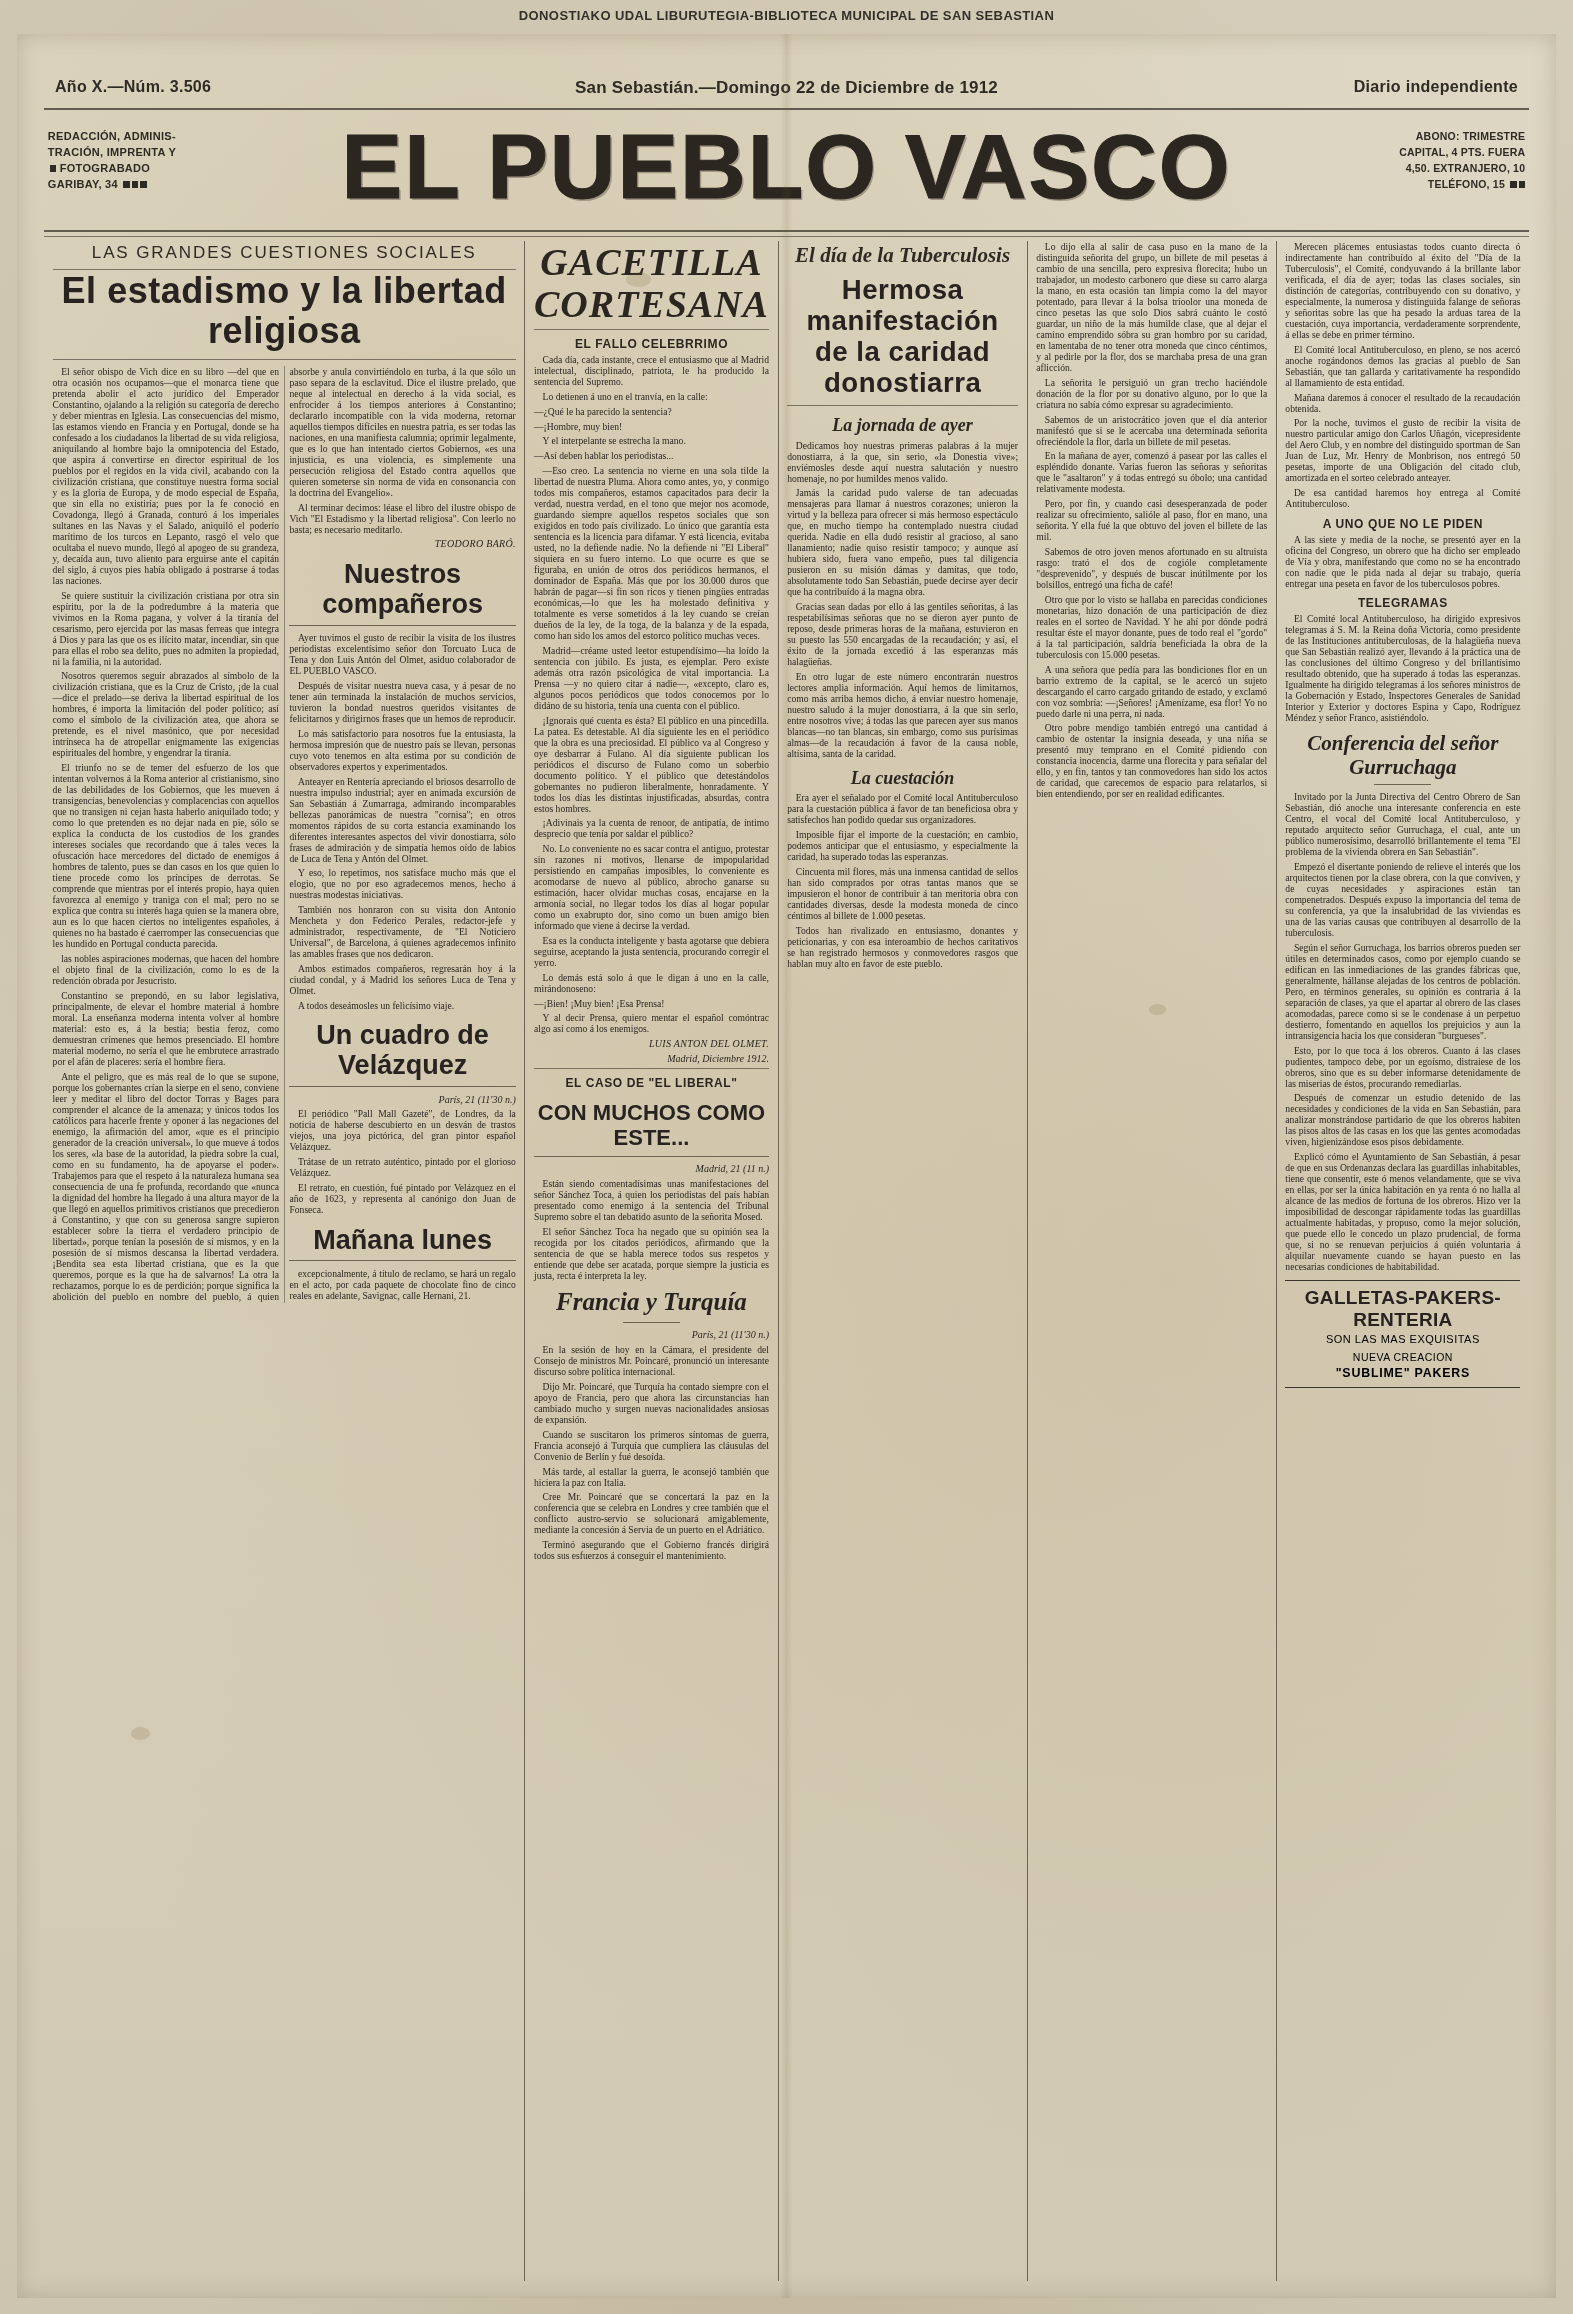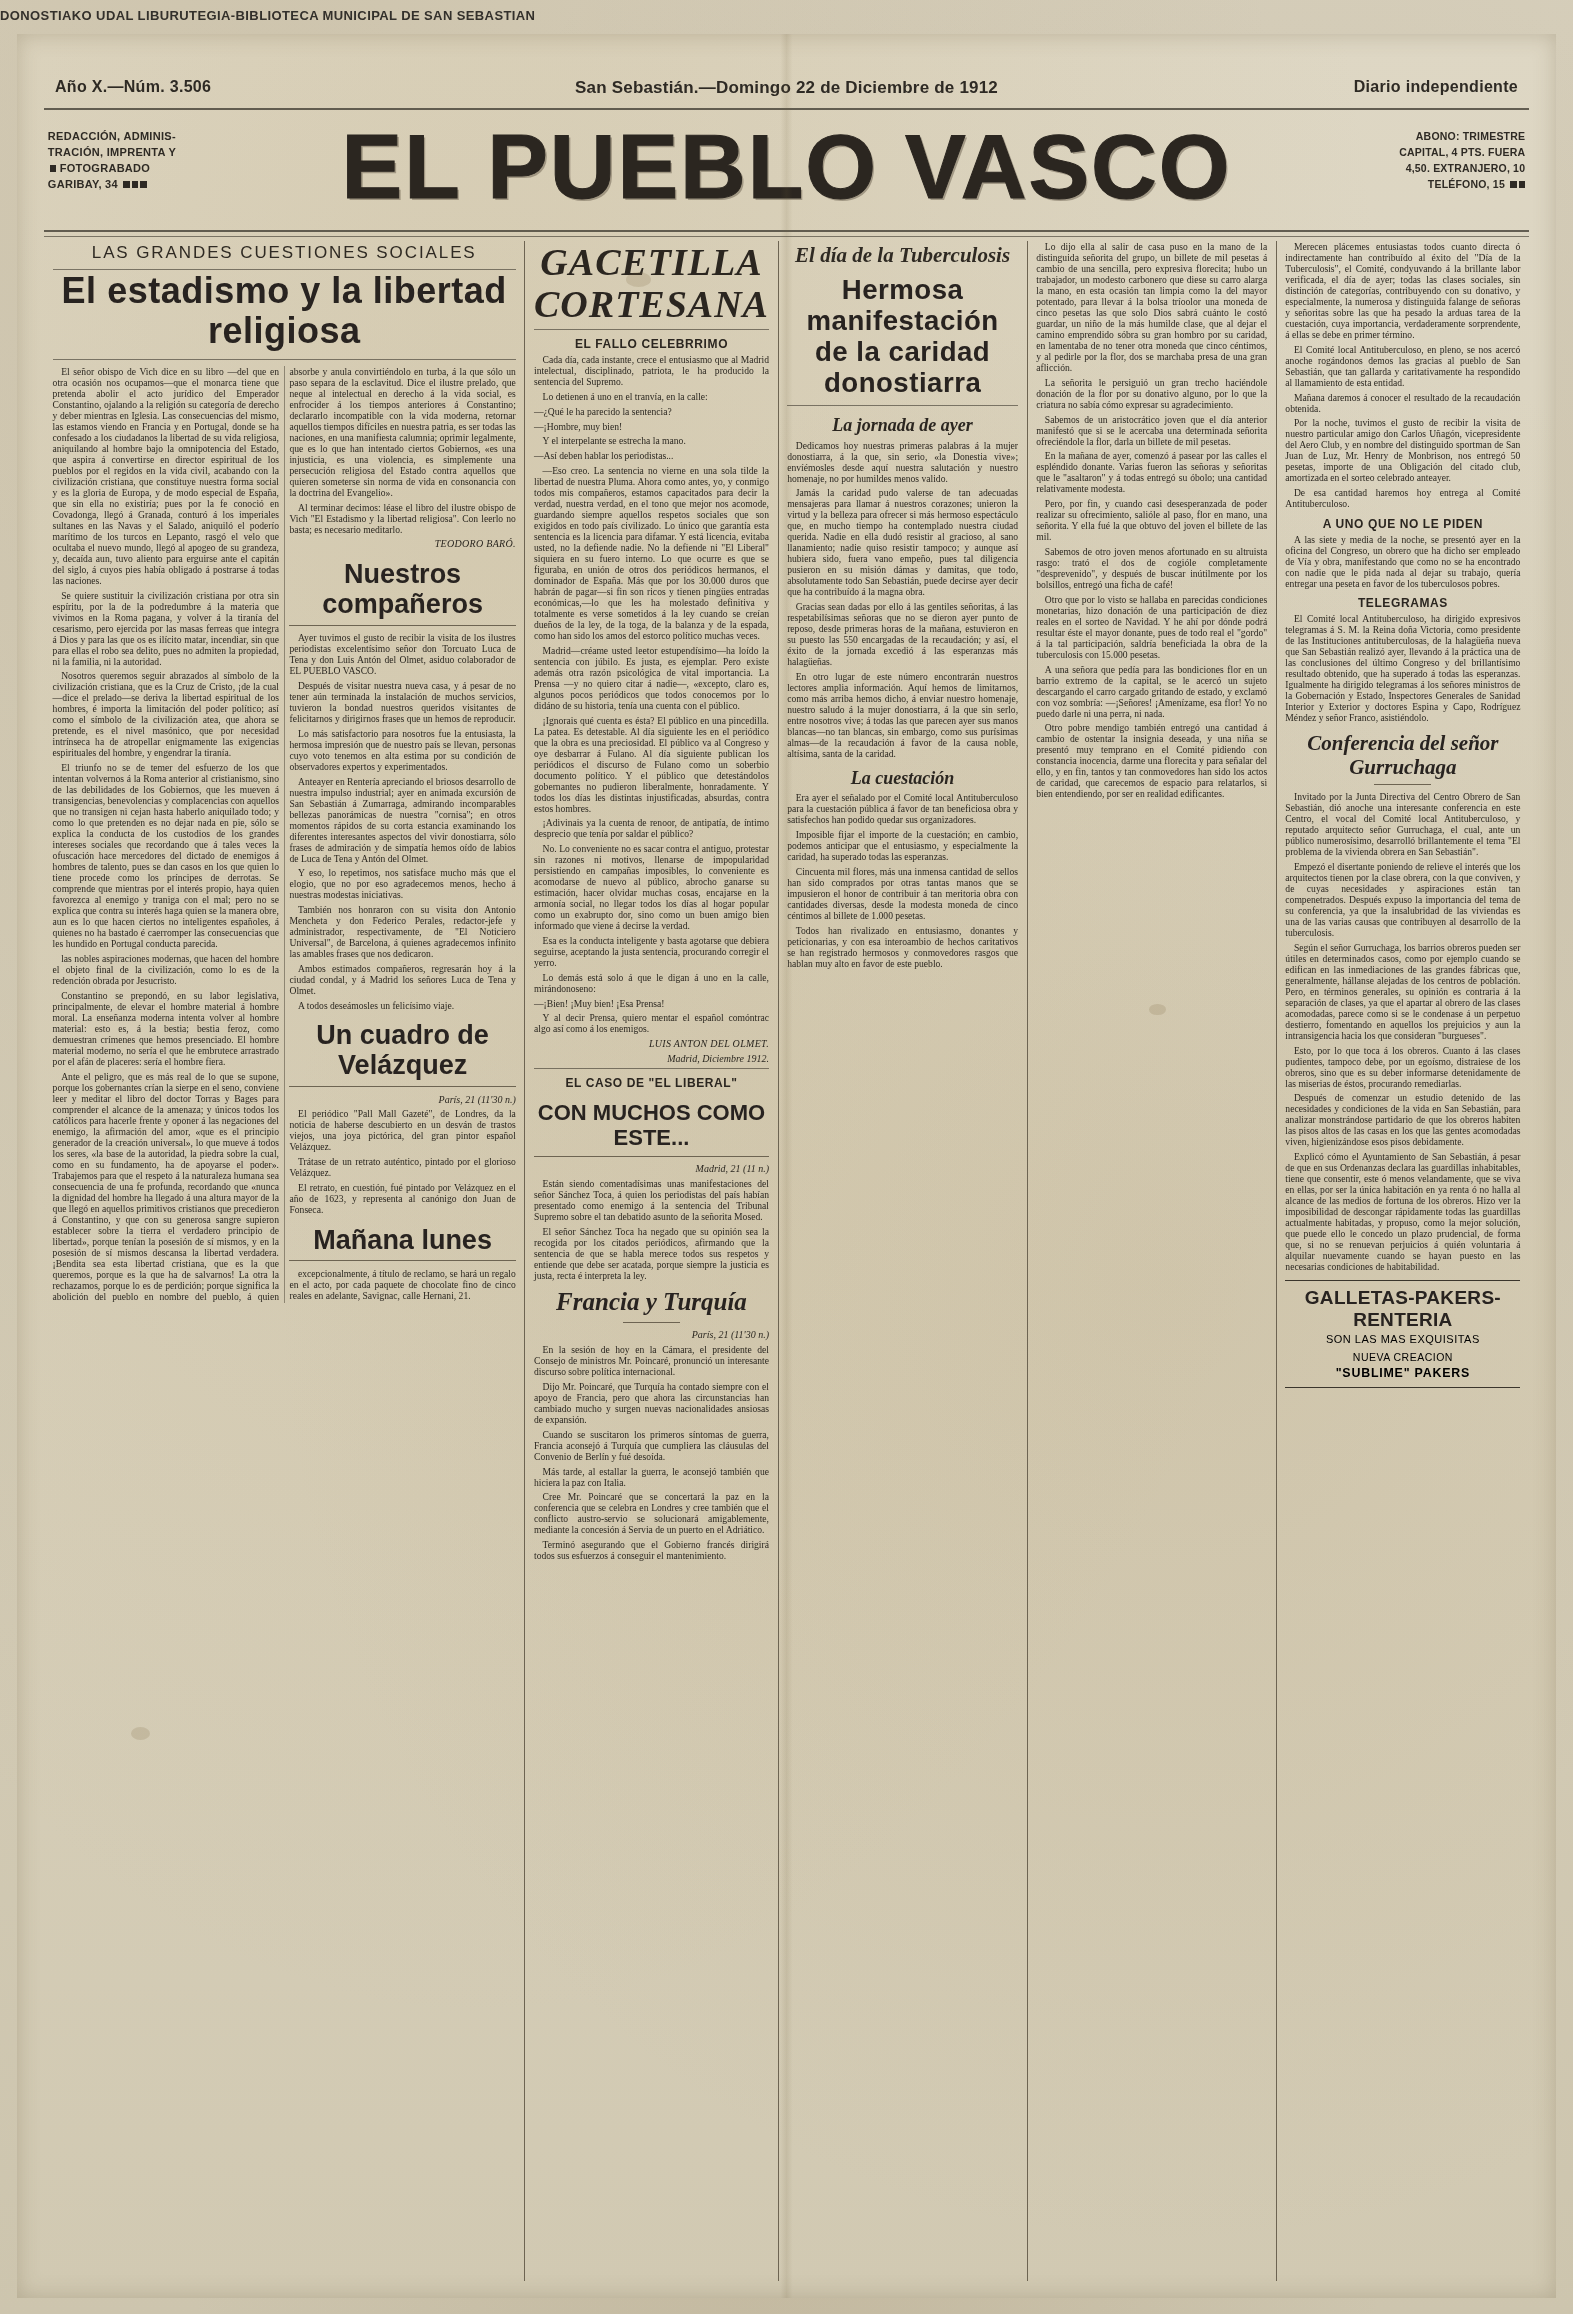--- a/index.html
+++ b/index.html
@@ -9,21 +9,21 @@
     width:1573px;height:2314px;
     background:
       radial-gradient(ellipse at 18% 12%, rgba(160,140,100,.22), rgba(0,0,0,0) 55%),
       radial-gradient(ellipse at 82% 30%, rgba(150,130,95,.18), rgba(0,0,0,0) 50%),
       radial-gradient(ellipse at 50% 85%, rgba(150,130,95,.20), rgba(0,0,0,0) 55%),
       linear-gradient(#d9d2bf,#d6cfbb 40%,#d2cab4 70%,#cdc5ae);
     overflow:hidden;
   }
   .libhead{
     position:absolute;top:7.6px;left:0;width:100%;
-    text-align:left;font-family:"Liberation Sans",sans-serif;
+    text-align:center;font-family:"Liberation Sans",sans-serif;
     font-size:13px;letter-spacing:0.4px;color:#33302b;font-weight:600;
   }
   .sheet{
     position:absolute;left:17px;top:34px;width:1539px;height:2264px;
     background:
       radial-gradient(ellipse at 30% 20%, rgba(190,170,125,.25), rgba(0,0,0,0) 60%),
       radial-gradient(ellipse at 75% 55%, rgba(180,160,118,.22), rgba(0,0,0,0) 55%),
       linear-gradient(#ded7c4,#dad3bf 30%,#d6ceb8 65%,#d1c9b2);
     box-shadow:0 0 21px rgba(90,75,45,.25) inset;
   }

